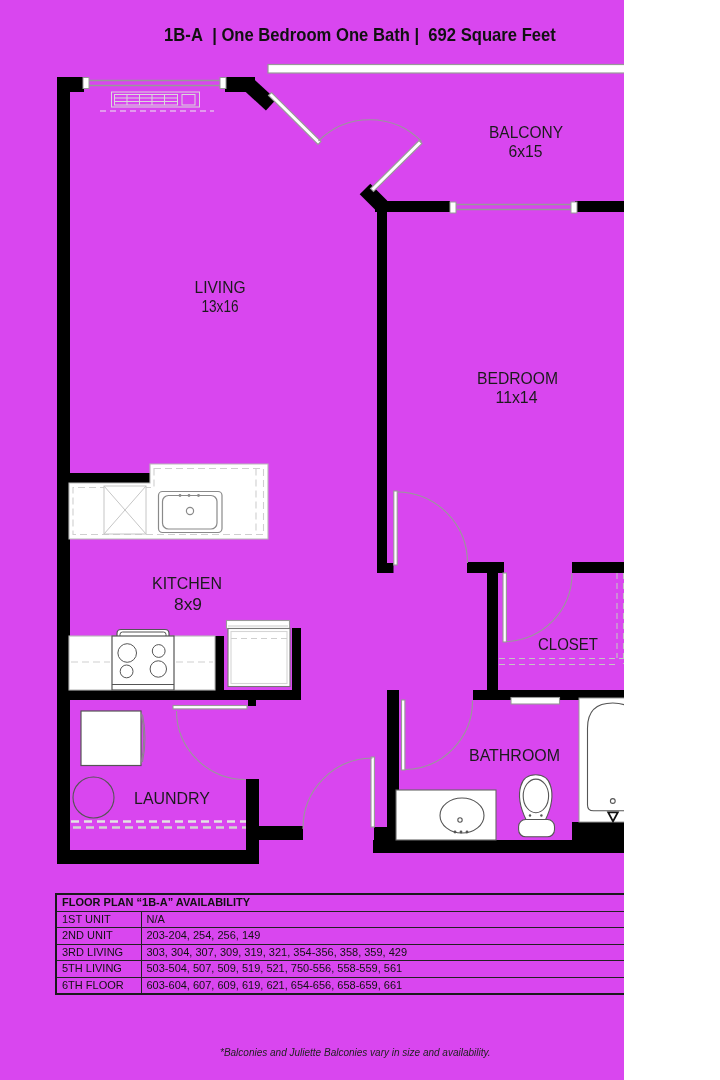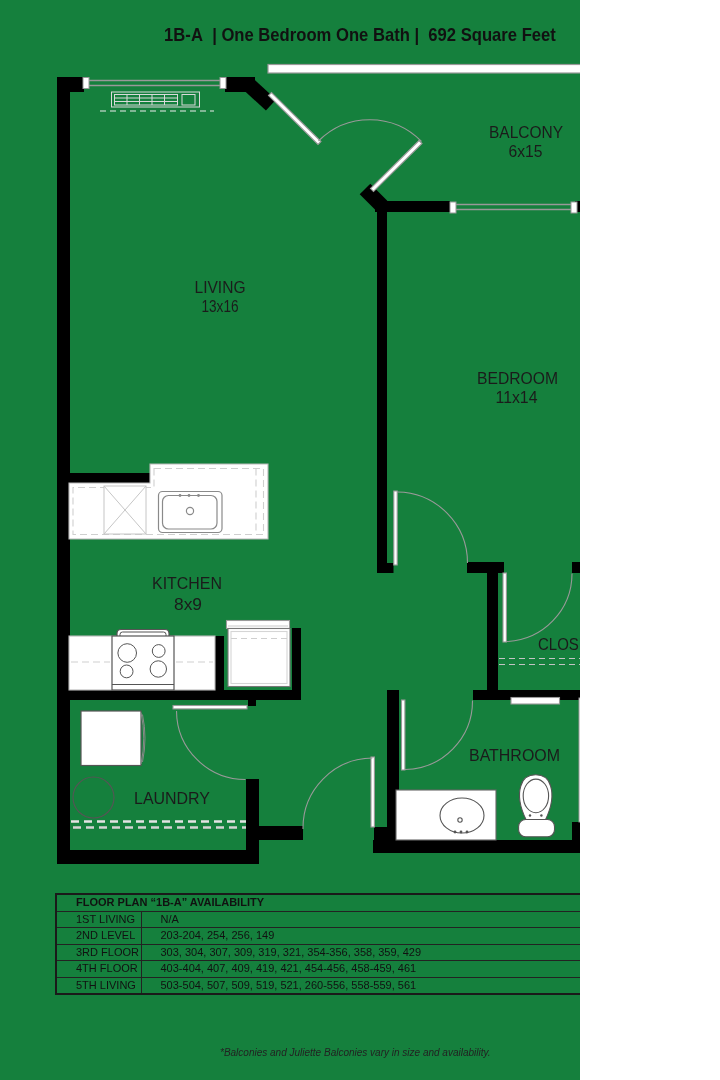--- a/index.html
+++ b/index.html
@@ -1,25 +1,25 @@
 <!DOCTYPE html>
 <html><head>
 <meta charset="utf-8">
 <style>
   html,body{margin:0;padding:0;background:#ffffff;}
-  #page{position:relative;width:580px;height:1080px;background:#15803d;overflow:hidden;
+  #page{position:relative;width:624px;height:1080px;background:#d946ef;overflow:hidden;
         font-family:"Liberation Sans",sans-serif;}
   #title{position:absolute;left:0;top:24px;width:720px;text-align:center;
          font-size:19px;font-weight:bold;color:#111;letter-spacing:0px;
          transform:scaleX(0.875);transform-origin:360px 0;}
   svg text{font-family:"Liberation Sans",sans-serif;fill:#1b1b1b;}
   .rlbl{font-size:16.5px;letter-spacing:0px;}
   #tablewrap{position:absolute;left:55px;top:893px;width:604px;}
   table{border-collapse:collapse;width:604px;table-layout:fixed;border:2px solid #1a1a1a;}
-  td{border:1px solid #222;font-size:11px;color:#111;padding:0 0 0 19px;
+  td{border:1px solid #222;font-size:11px;color:#111;padding:0 0 0 5px;
      height:15.5px;line-height:15px;white-space:nowrap;overflow:hidden;}
   .c1{width:84px;}
   .b{font-weight:bold;}
   #note{position:absolute;left:220px;top:1047px;font-size:10px;font-style:italic;color:#222;}
   #wm{position:absolute;left:13px;top:1039px;font-family:"Liberation Sans",sans-serif;
       font-size:26px;color:#ffffff;-webkit-text-stroke:1px #adadad;letter-spacing:2.4px;
       text-shadow:1.5px 1.5px 0 #e0e0e0;}
 </style>
 </head>
 <body>
@@ -282,38 +282,38 @@
     <table>
       <colgroup>
           <col style="width:85px">
           <col>
         </colgroup>
       <tbody>
           <tr>
             <td class="b" colspan="2" style="border:1px solid #222;">FLOOR PLAN “1B-A” AVAILABILITY</td>
           </tr>
       <tr>
-            <td class="c1">1ST LIVING</td>
+            <td class="c1">1ST UNIT</td>
             <td>N/A</td>
           </tr>
       <tr>
-            <td class="c1">2ND LEVEL</td>
+            <td class="c1">2ND UNIT</td>
             <td>203-204, 254, 256, 149</td>
           </tr>
       <tr>
-            <td class="c1">3RD FLOOR</td>
+            <td class="c1">3RD LIVING</td>
             <td>303, 304, 307, 309, 319, 321, 354-356, 358, 359, 429</td>
           </tr>
       <tr>
-            <td class="c1">4TH FLOOR</td>
-            <td>403-404, 407, 409, 419, 421, 454-456, 458-459, 461</td>
-          </tr>
-      <tr>
             <td class="c1">5TH LIVING</td>
-            <td>503-504, 507, 509, 519, 521, 260-556, 558-559, 561</td>
+            <td>503-504, 507, 509, 519, 521, 750-556, 558-559, 561</td>
+          </tr>
+      <tr>
+            <td class="c1">6TH FLOOR</td>
+            <td>603-604, 607, 609, 619, 621, 654-656, 658-659, 661</td>
           </tr>
     </tbody>
       </table>
   </div>
 
 
   <div id="note">*Balconies and Juliette Balconies vary in size and availability.</div>
 </div>
 
 </body></html>

